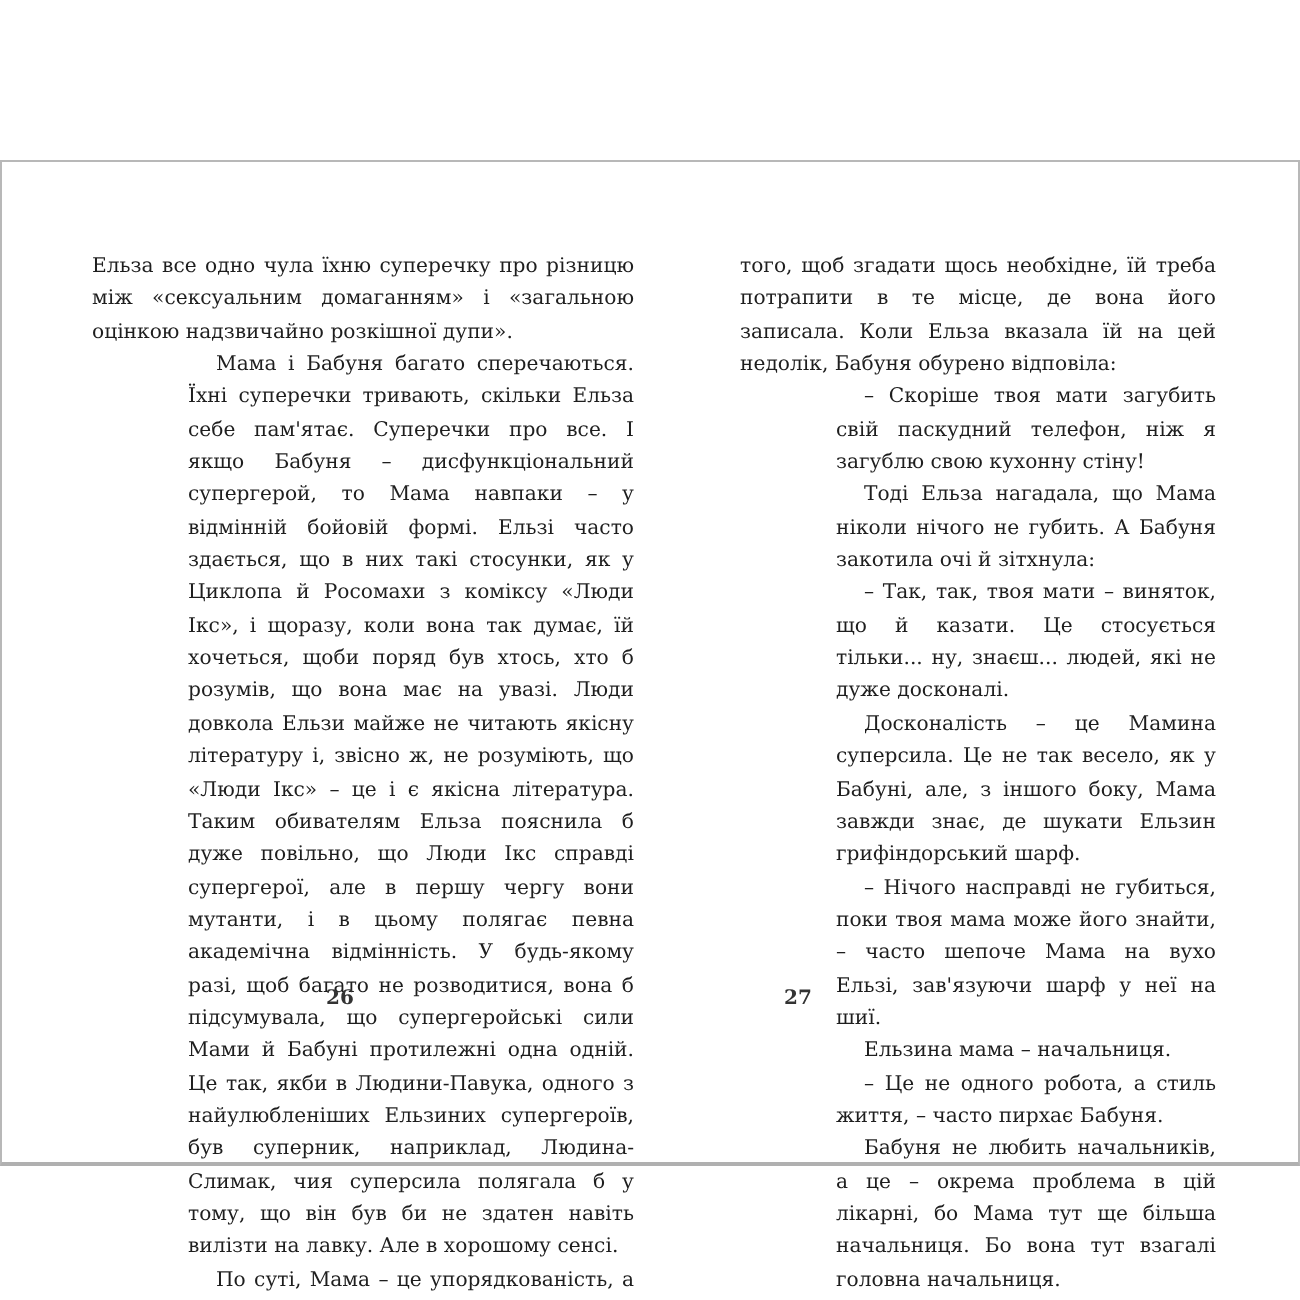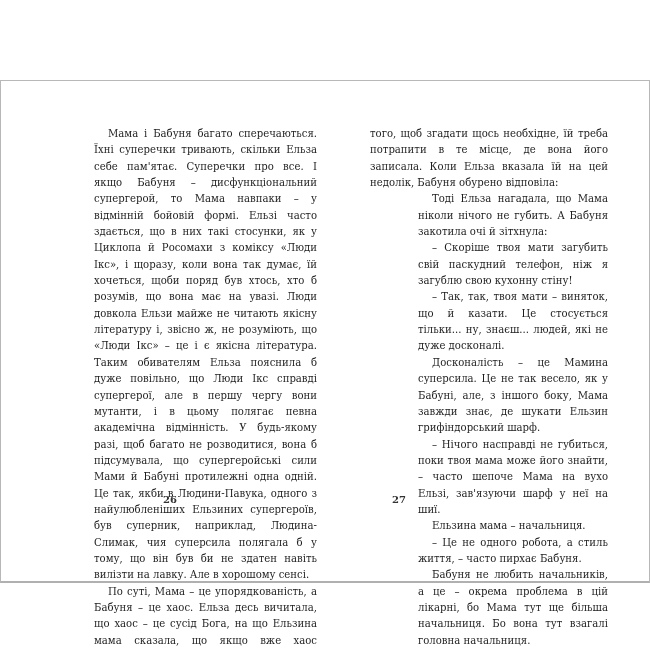--- a/index.html
+++ b/index.html
@@ -24,32 +24,33 @@
   }
   .left .pagenum { left: 117px; }
   .right .pagenum { left: 22px; }
 </style>
 </head>
 <body>
 
 <div class="spread">
   <div class="page left">
     <div class="text">
+      <p>Ельза все одно чула їхню суперечку про різницю між «сексуальним домаганням» і «загальною оцінкою надзвичайно розкішної дупи».</p>
       <p class="ind">Мама і Бабуня багато сперечаються. Їхні суперечки тривають, скільки Ельза себе пам'ятає. Суперечки про все. І якщо Бабуня – дисфункціональний супергерой, то Мама навпаки – у відмінній бойовій формі. Ельзі часто здається, що в них такі стосунки, як у Циклопа й Росомахи з коміксу «Люди Ікс», і щоразу, коли вона так думає, їй хочеться, щоби поряд був хтось, хто б розумів, що вона має на увазі. Люди довкола Ельзи майже не читають якісну літературу і, звісно ж, не розуміють, що «Люди Ікс» – це і є якісна література. Таким обивателям Ельза пояснила б дуже повільно, що Люди Ікс справді супергерої, але в першу чергу вони мутанти, і в цьому полягає певна академічна відмінність. У будь-якому разі, щоб багато не розводитися, вона б підсумувала, що супергеройські сили Мами й Бабуні протилежні одна одній. Це так, якби в Людини-Павука, одного з найулюбленіших Ельзиних супергероїв, був суперник, наприклад, Людина-Слимак, чия суперсила полягала б у тому, що він був би не здатен навіть вилізти на лавку. Але в хорошому сенсі.</p>
       <p class="ind">По суті, Мама – це упорядкованість, а Бабуня – це хаос. Ельза десь вичитала, що хаос – це сусід Бога, на що Ельзина мама сказала, що якщо вже хаос присусідився до Бога, то лише через те, що не вжився поряд із Бабунею.</p>
       <p class="ind">У Мами для всього є файли та календарі, а за п'ятнадцять хвилин до кожної зустрічі телефон видзвонює їй нагадування. Бабуня записує все, що треба запам'ятати, просто на стіні. І не тільки вдома, а й на будь-якій стіні, яка потрапляє їй під руку. Це не найкраща система, бо для</p>
     </div>
     <div class="pagenum">26</div>
   </div>
 
   <div class="page right">
     <div class="text">
       <p>того, щоб згадати щось необхідне, їй треба потрапити в те місце, де вона його записала. Коли Ельза вказала їй на цей недолік, Бабуня обурено відповіла:</p>
+      <p class="ind">– Скоріше твоя мати загубить свій паскудний телефон, ніж я загублю свою кухонну стіну!</p>
       <p class="ind">Тоді Ельза нагадала, що Мама ніколи нічого не губить. А Бабуня закотила очі й зітхнула:</p>
-      <p class="ind">– Скоріше твоя мати загубить свій паскудний телефон, ніж я загублю свою кухонну стіну!</p>
       <p class="ind">– Так, так, твоя мати – виняток, що й казати. Це стосується тільки... ну, знаєш... людей, які не дуже досконалі.</p>
       <p class="ind">Досконалість – це Мамина суперсила. Це не так весело, як у Бабуні, але, з іншого боку, Мама завжди знає, де шукати Ельзин грифіндорський шарф.</p>
       <p class="ind">– Нічого насправді не губиться, поки твоя мама може його знайти, – часто шепоче Мама на вухо Ельзі, зав'язуючи шарф у неї на шиї.</p>
       <p class="ind">Ельзина мама – начальниця.</p>
       <p class="ind">– Це не одного робота, а стиль життя, – часто пирхає Бабуня.</p>
       <p class="ind">Бабуня не любить начальників, а це – окрема проблема в цій лікарні, бо Мама тут ще більша начальниця. Бо вона тут взагалі головна начальниця.</p>
 
     </div>
     <div class="pagenum">27</div>
   </div>

